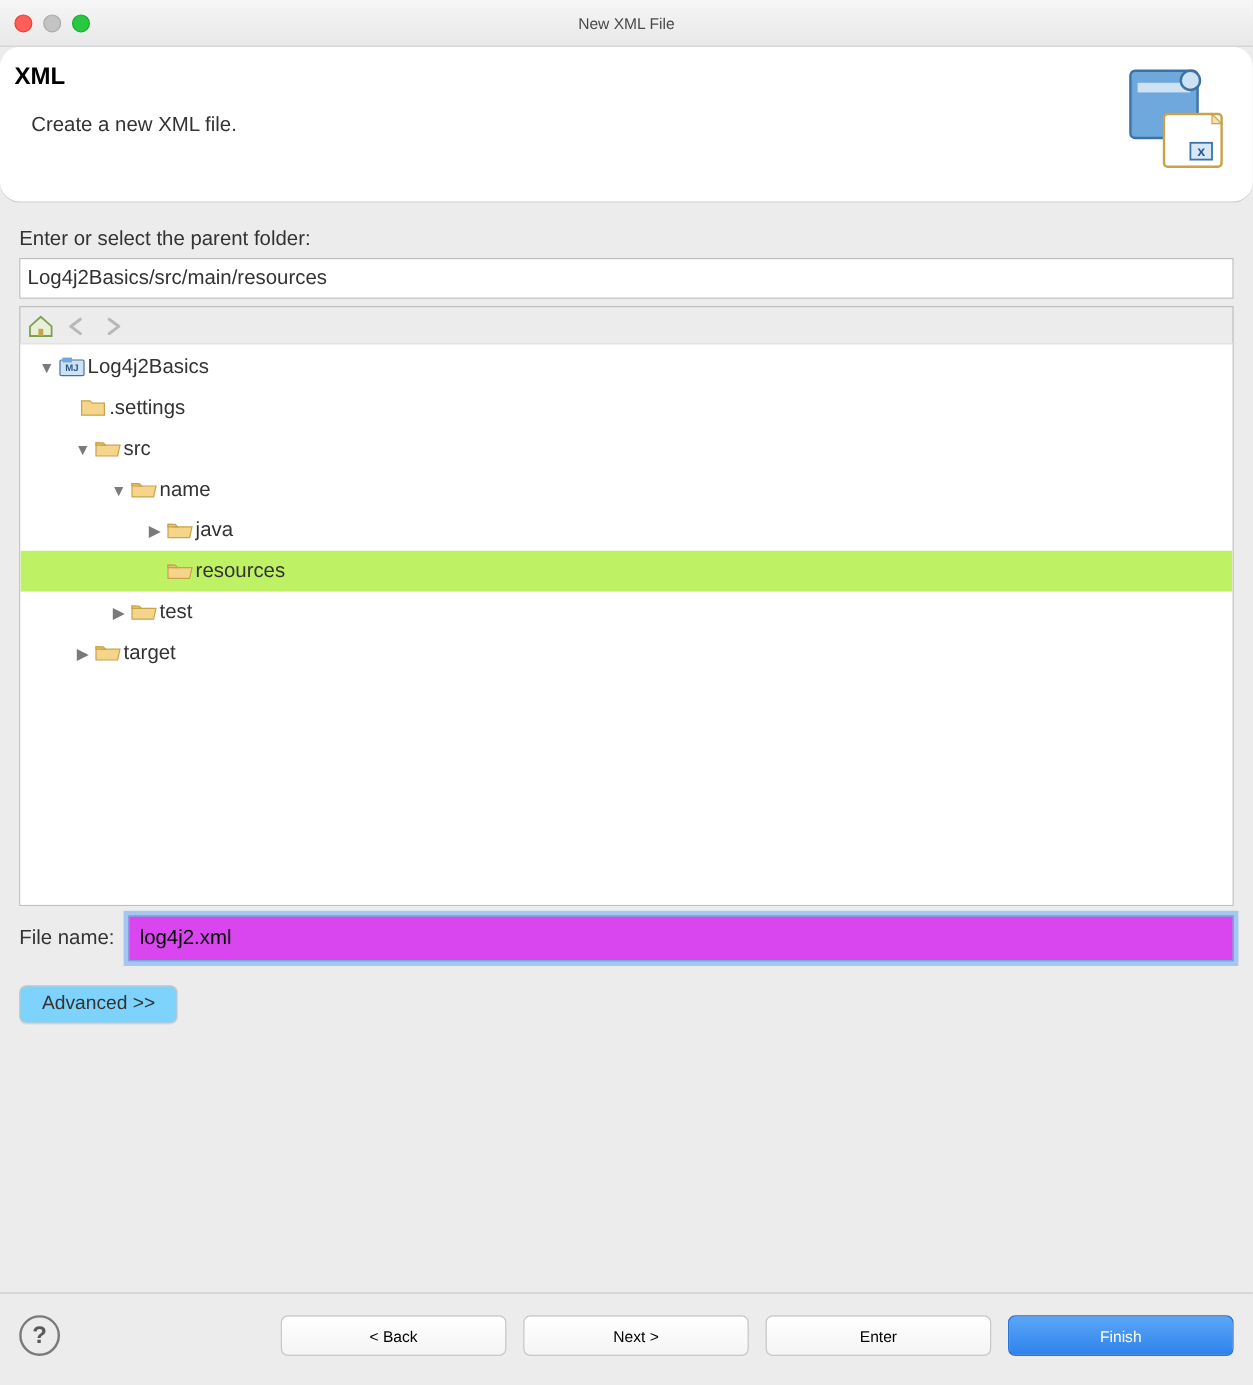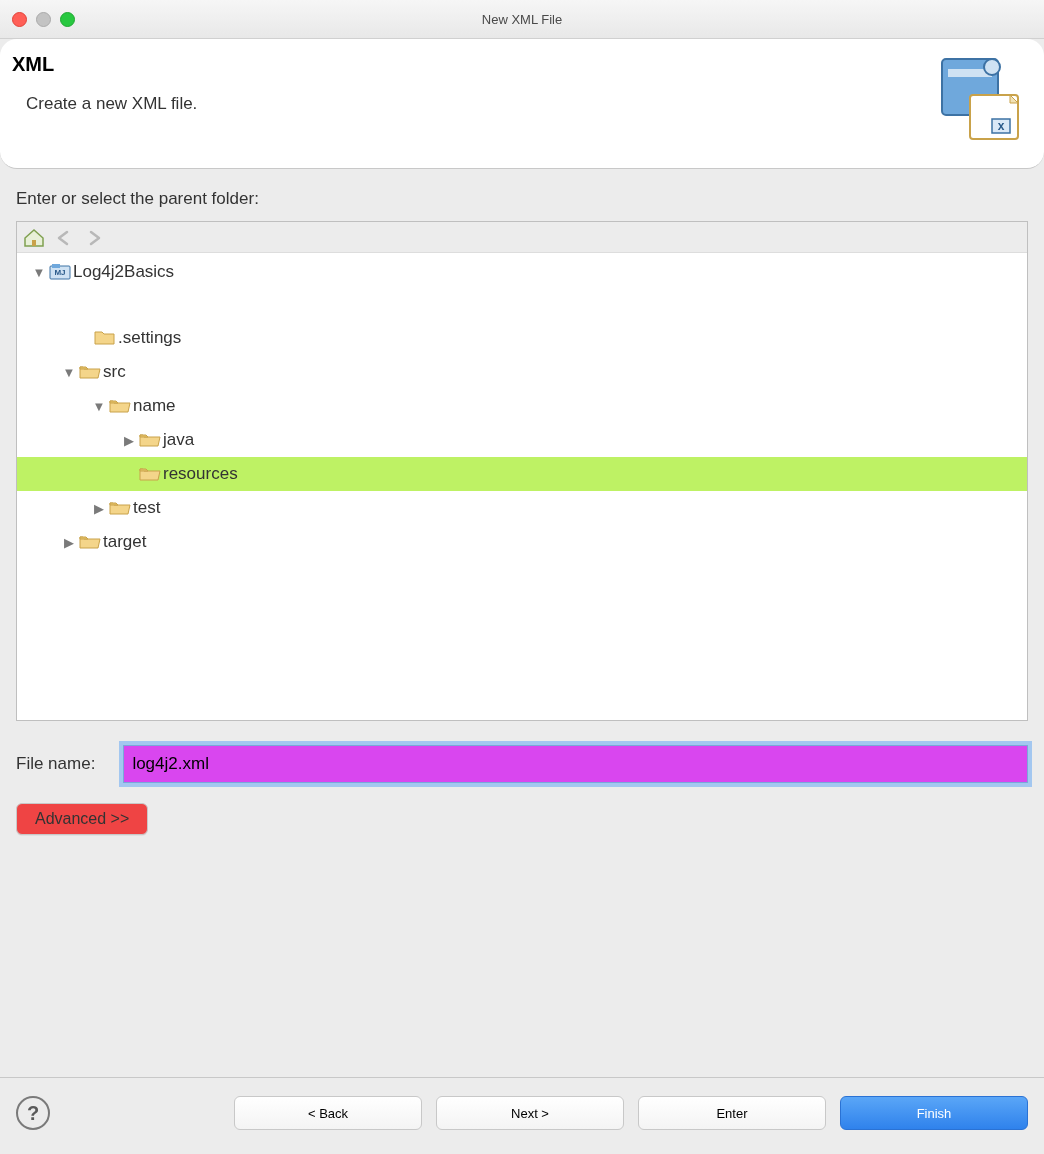--- a/index.html
+++ b/index.html
@@ -51,29 +51,29 @@
   height: 500px; display: flex; flex-direction: column;
 }
 .nav-row { display: flex; gap: 4px; padding: 4px 4px 2px 4px; align-items: center; }
 .nav-btn { width: 26px; height: 24px; display: flex; align-items: center; justify-content: center; color: #999; }
 .tree { background: #fff; border-top: 1px solid #ddd; flex: 1; overflow: auto; padding-top: 2px; }
 .node { display: flex; align-items: center; height: 34px; font-size: 17px; color: #333; }
 .node.selected { background: #bef264; }
 .arrow { width: 16px; display: inline-flex; justify-content: center; color: #7a7a7a; font-size: 13px; }
 .arrow.blank { color: transparent; }
 .icon { width: 22px; height: 18px; display: inline-flex; justify-content: center; margin: 0 2px; }
-.filename-row { display: flex; align-items: center; gap: 28px; margin-top: 24px; }
+.filename-row { display: flex; align-items: center; gap: 12px; margin-top: 8px; }
 .filename-input {
   flex: 1; height: 38px; font-size: 17px; padding: 4px 8px;
   border: 1px solid #bfbfbf; background: #d946ef;
   outline: none; box-shadow: 0 0 0 4px #a3c7f0; border-color: #7aa7d9;
 }
 .adv-row { margin-top: 20px; }
 .btn {
-  height: 32px; padding: 0 18px; font-size: 16px; background: #ef4444;
+  height: 32px; padding: 0 18px; font-size: 16px; background: #7dd3fc;
   border: 1px solid #c8c8c8; border-radius: 6px; color: #333;
   display: inline-flex; align-items: center; justify-content: center;
   box-shadow: 0 1px 0 rgba(0,0,0,.05);
 }
 .footer {
   border-top: 1px solid #c8c8c8; padding: 18px 16px 24px 16px;
   display: flex; align-items: center; gap: 14px; background: #ececec;
 }
 .help-btn {
   width: 34px; height: 34px; border-radius: 50%; border: 2px solid #7a7a7a;
@@ -115,20 +115,21 @@
       <rect x="36" y="42" width="48" height="44" rx="3" fill="#fff" stroke="#c9a24a" stroke-width="2"></rect>
       <polygon points="76,42 84,50 76,50" fill="#f1e2b6" stroke="#c9a24a" stroke-width="1"></polygon>
       <rect x="58" y="66" width="18" height="14" fill="#d9e8f7" stroke="#3d72a4" stroke-width="1.5"></rect>
       <text x="67" y="77" font-size="12" text-anchor="middle" fill="#2a5a8a" font-weight="bold">x</text>
     </svg>
   </div>
 </div>
 
 <div class="content">
   <div class="label">Enter or select the parent folder:</div>
+  <input class="path-input" value="Log4j2Basics/src/main/resources" style="">
 
   <div class="tree-wrap">
     <div class="nav-row">
       <span class="nav-btn">
         <svg width="22" height="20" viewBox="0 0 22 20">
             <path d="M2 10 L11 2 L20 10 L20 18 L2 18 Z" fill="#e8f0d8" stroke="#7fa050" stroke-width="1.5"></path>
             <rect x="9" y="12" width="4" height="6" fill="#c9a24a"></rect>
           </svg>
       </span>
       <span class="nav-btn">
@@ -147,21 +148,21 @@
           <span class="arrow">▼</span>
           <span class="icon">
             <svg width="22" height="18" viewBox="0 0 22 18">
               <rect x="1" y="3" width="20" height="13" rx="1" fill="#cfe2f3" stroke="#3d72a4" stroke-width="1"></rect>
               <rect x="3" y="1" width="8" height="4" fill="#6fa8dc"></rect>
               <text x="11" y="12" font-size="8" text-anchor="middle" fill="#2a5a8a" font-weight="bold">MJ</text>
             </svg>
           </span>
           <span>Log4j2Basics</span>
         </div>
-        <div class="node" style="padding-left: 59px; margin-top: 32px;">
+        <div class="node" style="padding-left: 32px;">
           <span class="arrow blank">▶</span>
           <span class="icon">
             <svg width="22" height="18" viewBox="0 0 22 18">
               <path d="M1 3 L8 3 L10 5 L20 5 L20 15 L1 15 Z" fill="#f4d58a" stroke="#c9a24a" stroke-width="1"></path>
             </svg>
           </span>
           <span>.settings</span>
         </div>
         <div class="node" style="padding-left: 44px;">
           <span class="arrow">▼</span>

